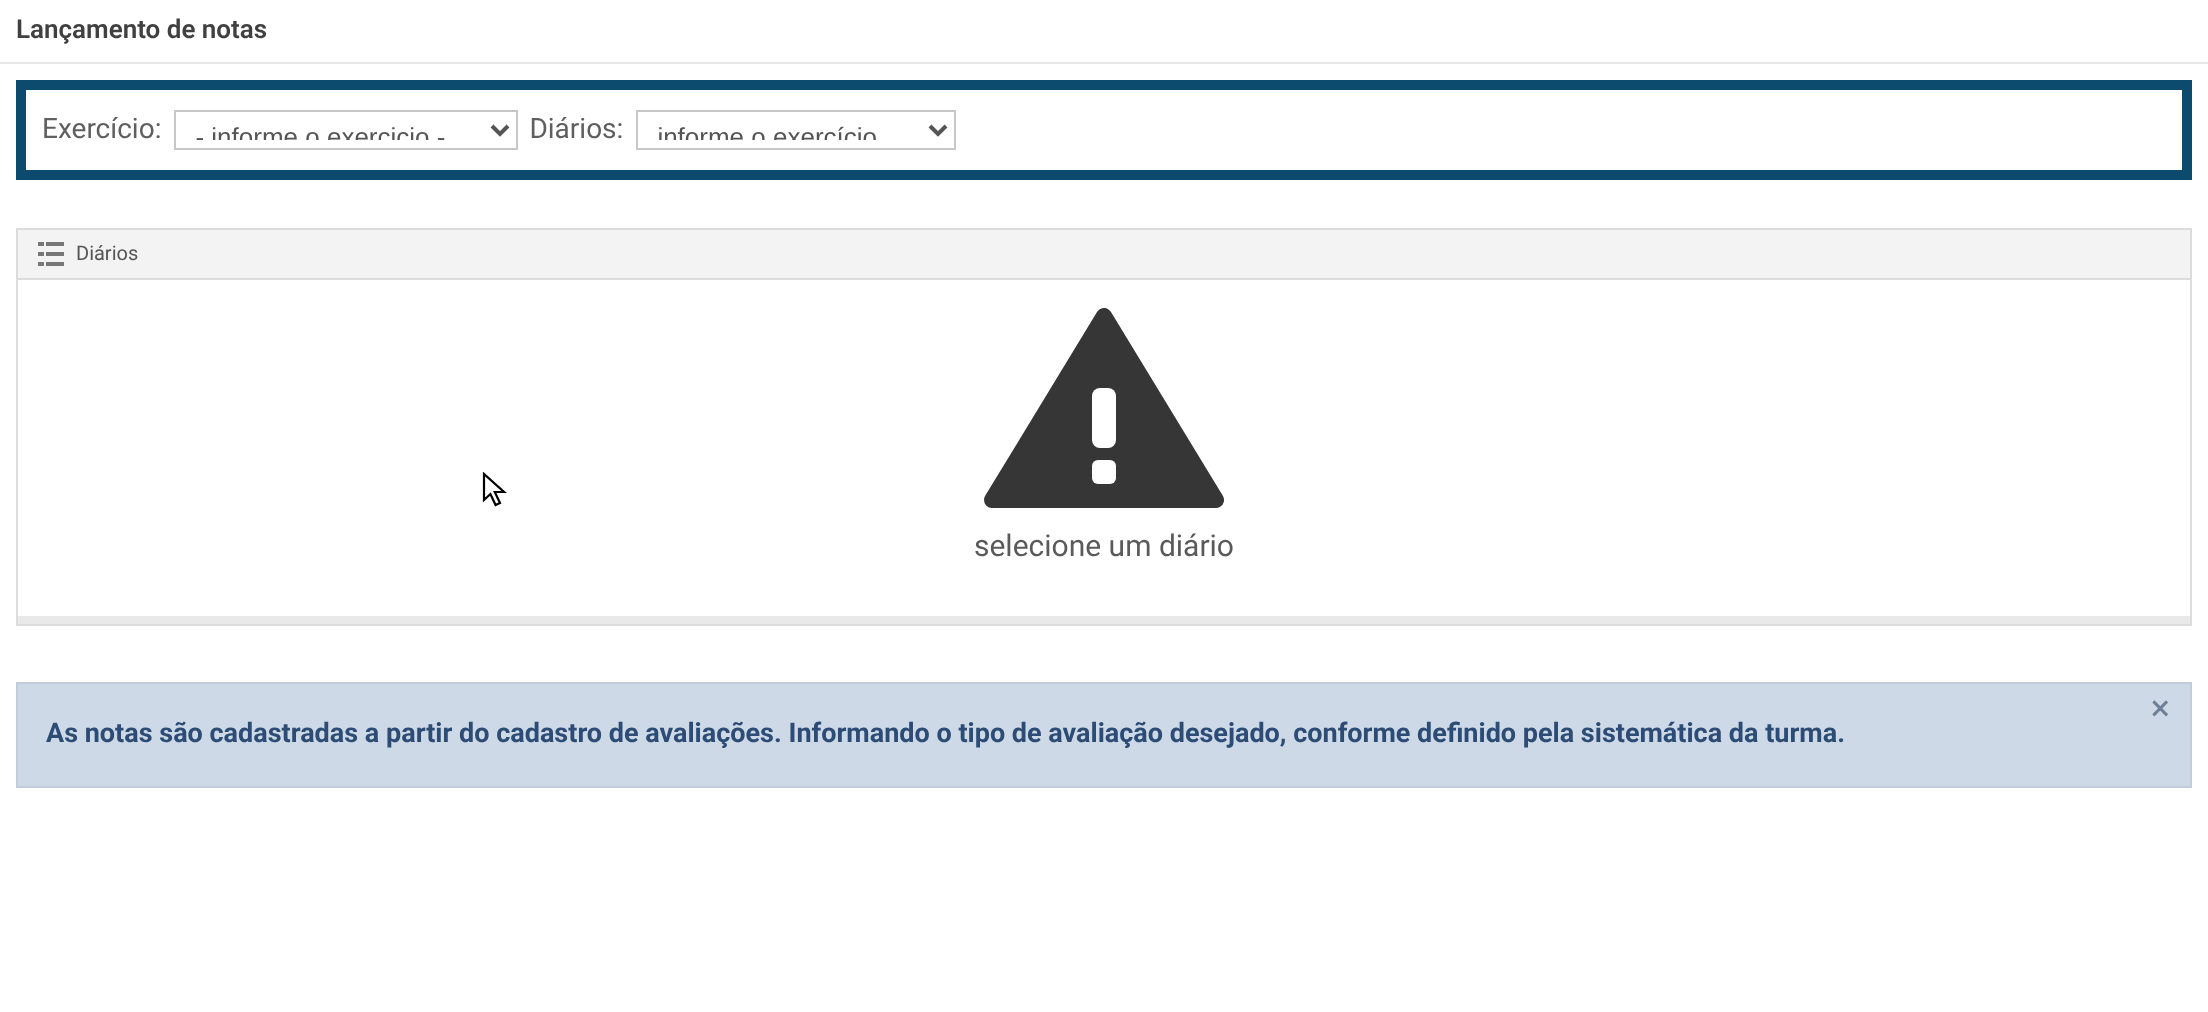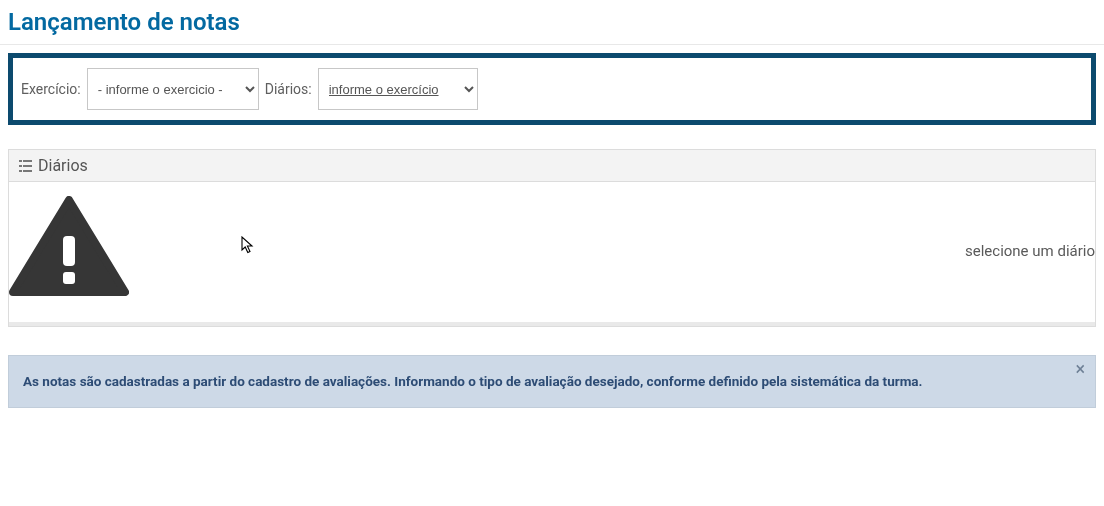--- a/index.html
+++ b/index.html
@@ -6,23 +6,23 @@
     body {
       font-family: -apple-system, BlinkMacSystemFont, "Segoe UI", Roboto, "Helvetica Neue", Arial, sans-serif;
       background: #fff;
       color: #333;
       font-size: 13px;
       width: 1104px;
       height: 506px;
       overflow: hidden;
     }
     .page-title {
-      font-size: 24px;
+      font-size: 13px;
       font-weight: 600;
-      color: #0369a1;
+      color: #404040;
       padding: 8px 0 8px 8px;
     }
     .divider-line {
       border: none;
       border-top: 1px solid #e8e8e8;
       margin: 0;
     }
     .filter-panel {
       border: 5px solid #0c4a6e;
       margin: 8px 8px 0 8px;
@@ -35,21 +35,21 @@
     .filter-label {
       color: #5f5f5f;
       font-size: 14px;
     }
     .filter-select {
       border: 1px solid #c7c7c7;
       background: #fff;
       padding: 4px 6px;
       font-size: 13px;
       color: #555;
-      height: 42px;
+      height: 20px;
     }
     .sel-exercicio { width: 172px; }
     .sel-diario { width: 160px; text-decoration: underline; }
 
     .panel {
       border: 1px solid #dcdcdc;
       margin: 24px 8px 0 8px;
       background: #fff;
     }
     .panel-header {
@@ -59,26 +59,26 @@
       display: flex;
       align-items: center;
       gap: 6px;
     }
     .panel-header-icon {
       color: #777;
       display: inline-flex;
     }
     .panel-header-title {
       color: #555;
-      font-size: 16px;
+      font-size: 10px;
     }
     .panel-body {
       padding: 14px 0 26px 0;
       display: flex;
-      flex-direction: row;
+      flex-direction: column;
       align-items: center;
       justify-content: space-between;
     }
     .warn-icon {
       display: inline-flex;
       color: #363636;
     }
     .warn-text {
       margin-top: 10px;
       color: #5a5a5a;

